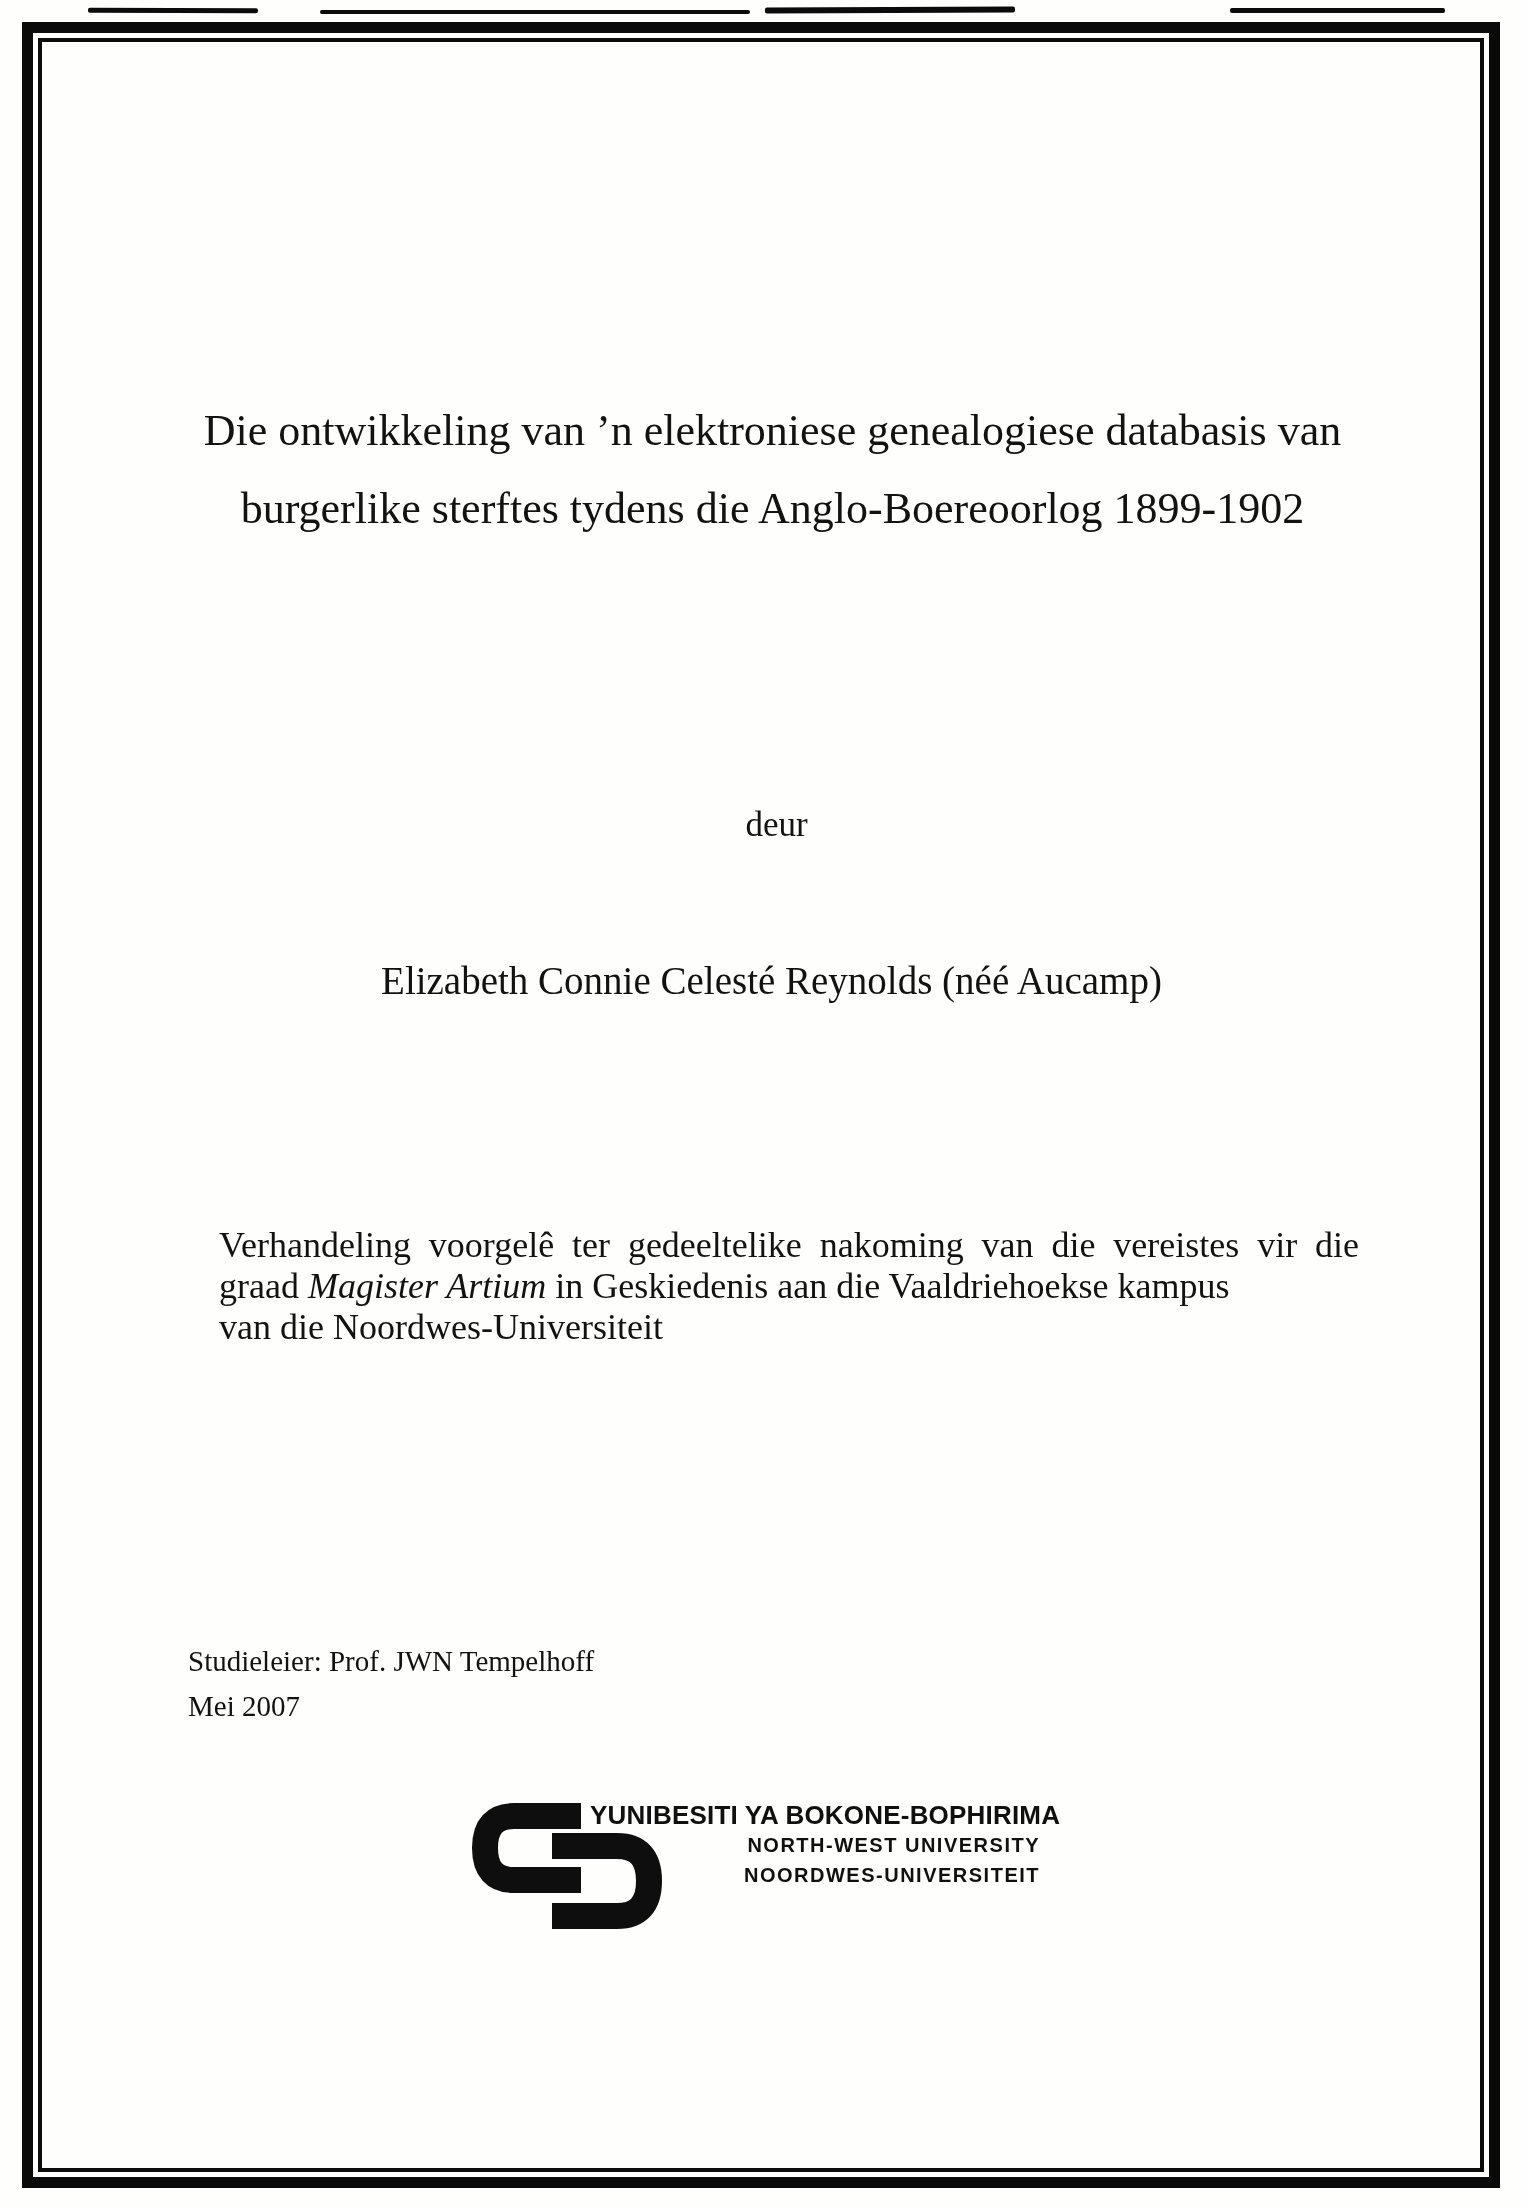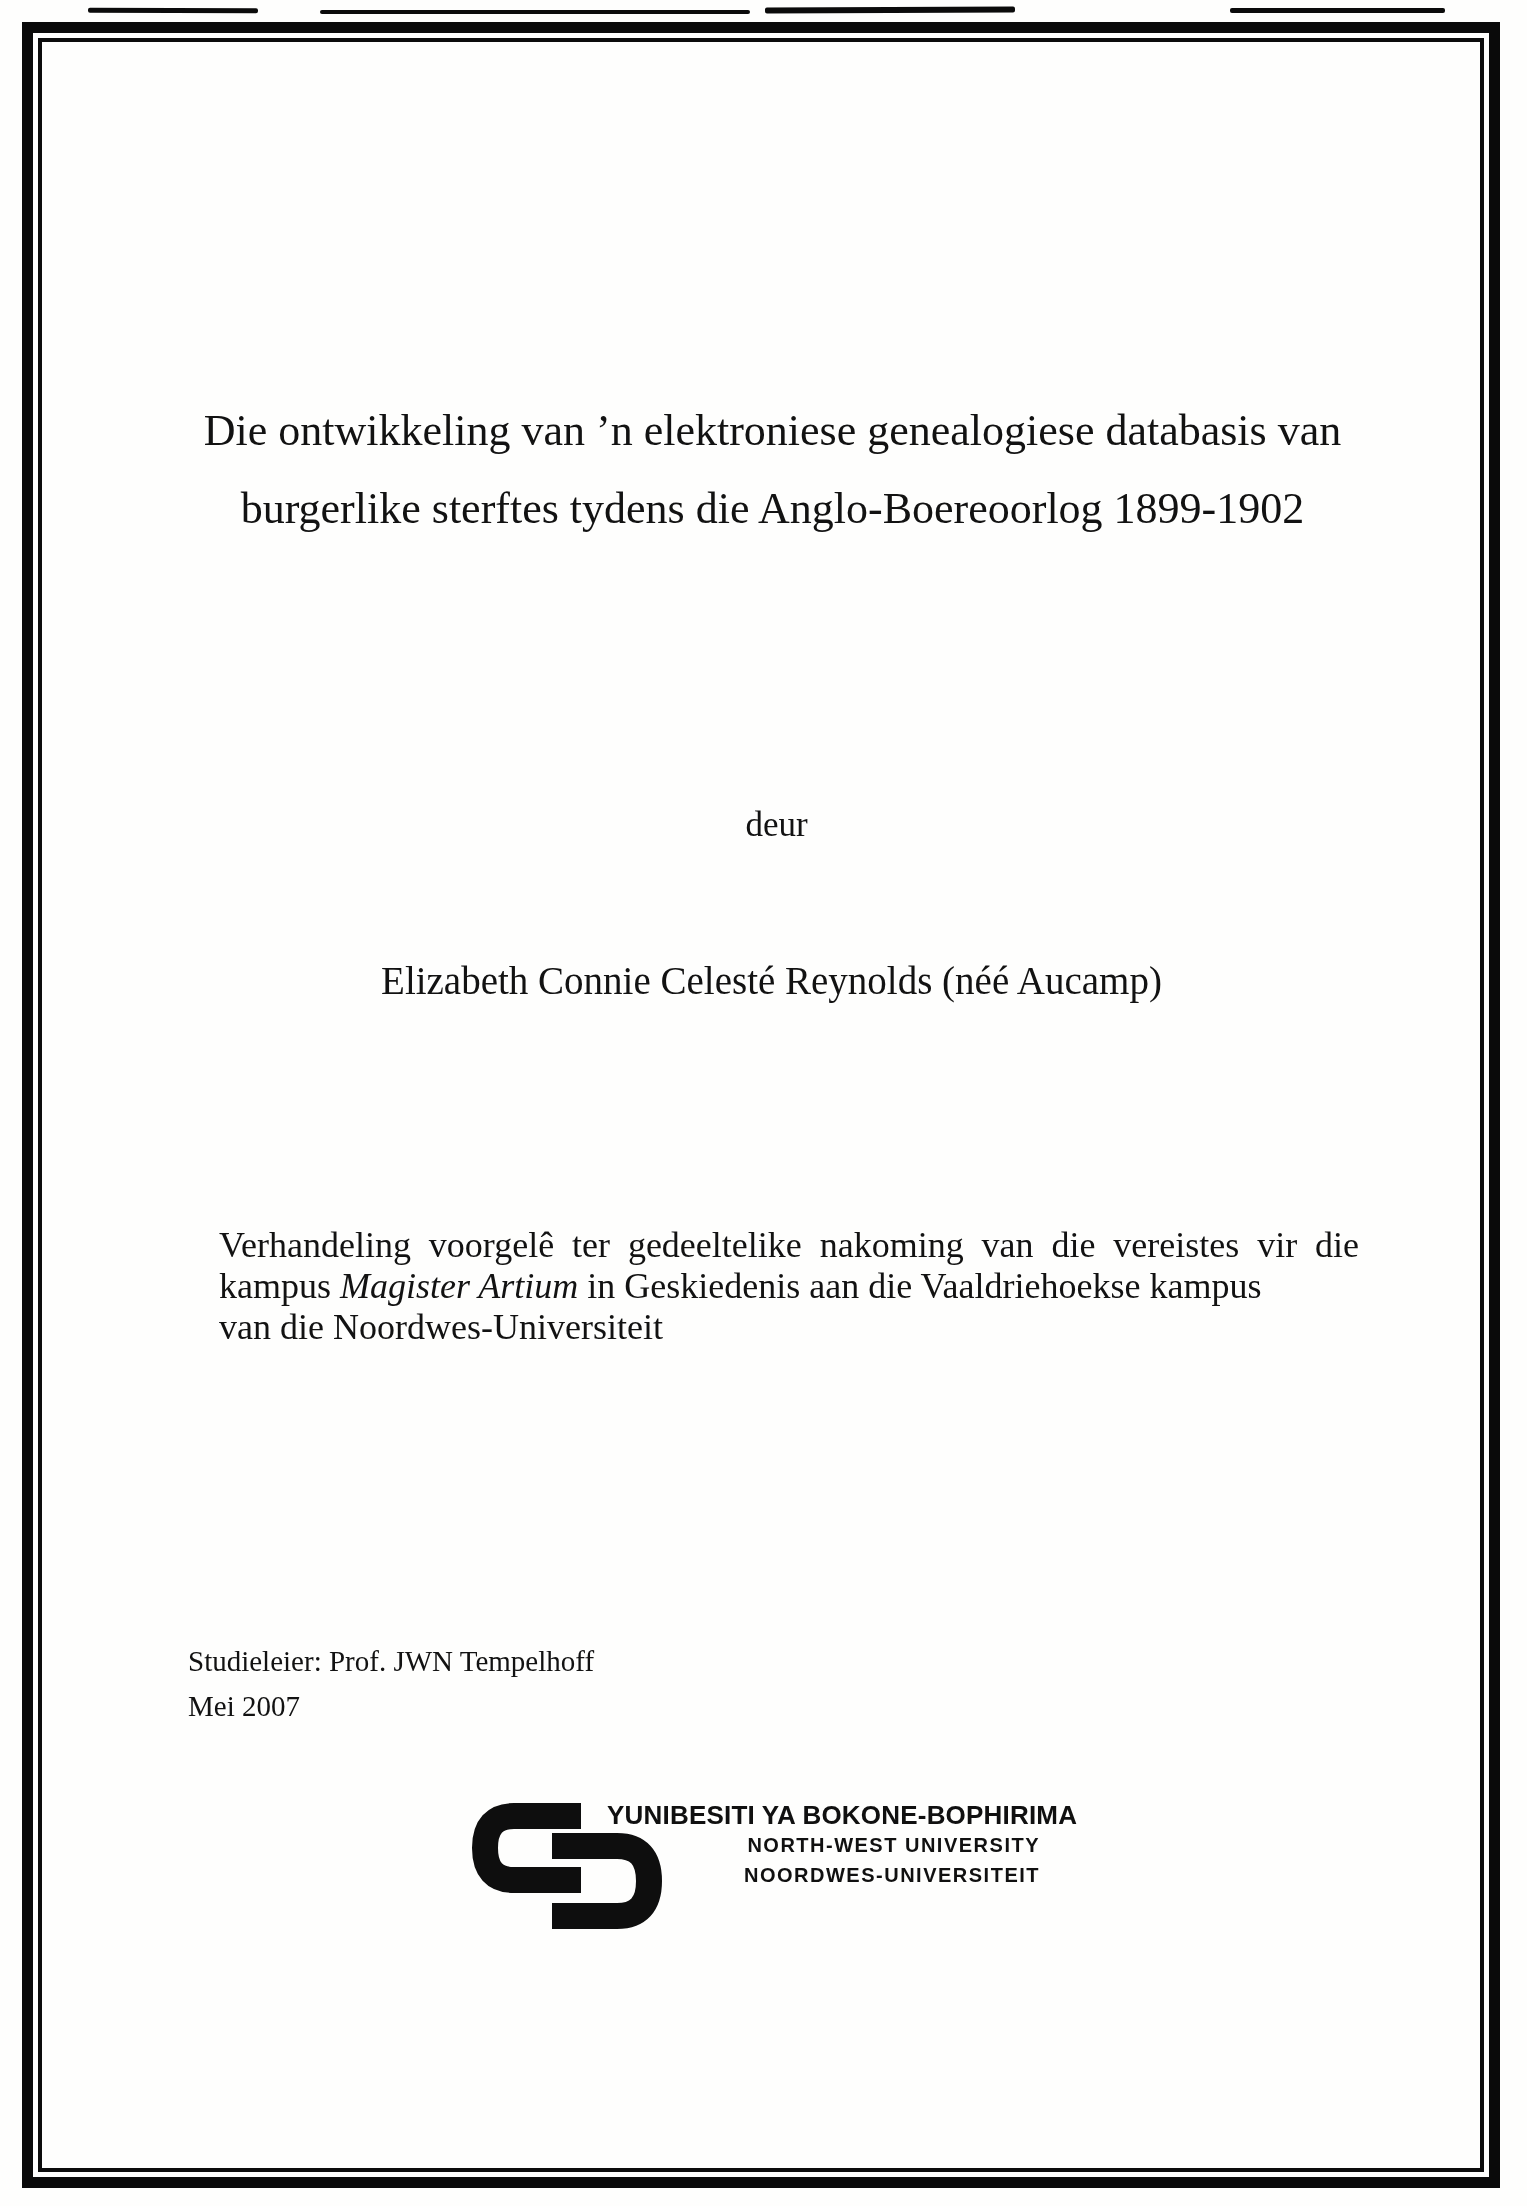--- a/index.html
+++ b/index.html
@@ -75,21 +75,21 @@
     position: absolute; left: 468px; top: 1798px;
     width: 196px; height: 132px;
   }
   .logo-text {
     position: absolute; left: 590px; top: 1800px; width: 450px;
     text-align: right;
     font-family: "Liberation Sans", "DejaVu Sans", sans-serif;
     font-weight: bold;
     color: #101010;
   }
-  .logo-text .lt1 { font-size: 26px; line-height: 30px; letter-spacing: 0.2px; white-space: nowrap; margin-left: 17px; }
+  .logo-text .lt1 { font-size: 26px; line-height: 30px; letter-spacing: 0.2px; white-space: nowrap; }
   .logo-text .lt2 { font-size: 20px; line-height: 30px; letter-spacing: 1.5px; white-space: nowrap; }
 </style>
 </head>
 <body>
 
 <div class="page">
 
   <div class="artifact a1"></div>
   <div class="artifact a2"></div>
   <div class="artifact a3"></div>
@@ -102,21 +102,21 @@
     <span class="tline">Die ontwikkeling van ’n elektroniese genealogiese databasis van</span>
     <span class="tline">burgerlike sterftes tydens die Anglo-Boereoorlog 1899-1902</span>
   </h1>
 
   <div class="byline">deur</div>
 
   <div class="author">Elizabeth Connie Celesté Reynolds (néé Aucamp)</div>
 
   <div class="statement">
     <div class="s-line justify">Verhandeling voorgelê ter gedeeltelike nakoming van die vereistes vir die</div>
-    <div class="s-line"><span>kampus </span><em>Magister Artium</em><span> in Geskiedenis aan die Vaaldriehoekse kampus</span></div>
+    <div class="s-line"><span>graad </span><em>Magister Artium</em><span> in Geskiedenis aan die Vaaldriehoekse kampus</span></div>
     <div class="s-line">van die Noordwes-Universiteit</div>
   </div>
 
   <div class="supervisor">
     <div>Studieleier: Prof. JWN Tempelhoff</div>
     <div>Mei 2007</div>
   </div>
 
   <svg class="logo-mark" viewBox="0 0 196 132" xmlns="http://www.w3.org/2000/svg" aria-hidden="true">
     <path d="M 113 18 H 46 Q 17 18 17 50 Q 17 82 46 82 H 113" fill="none" stroke="#0e0e0e" stroke-width="26"></path>

